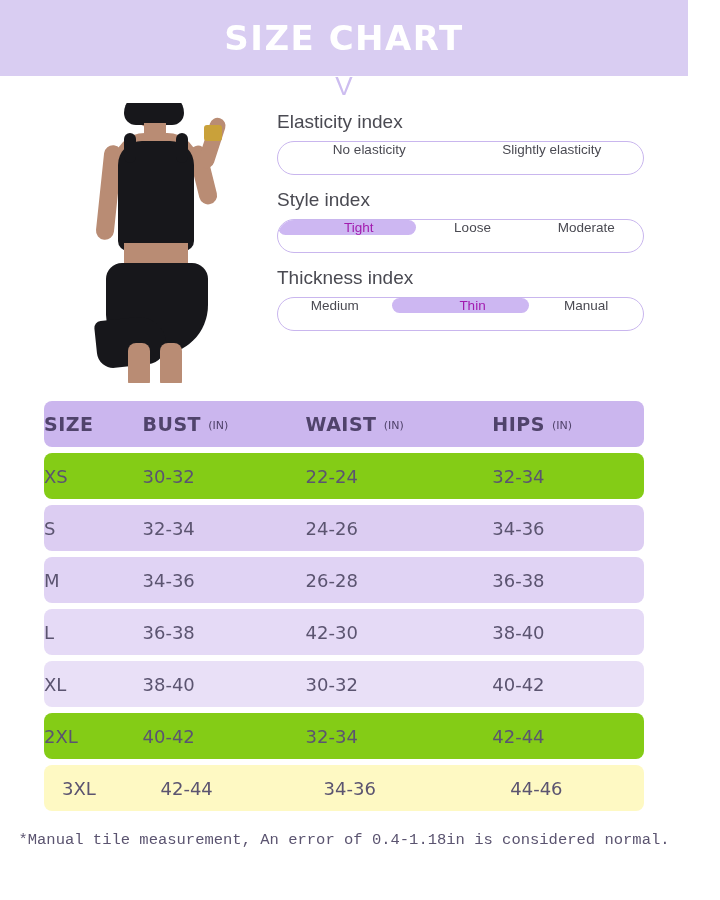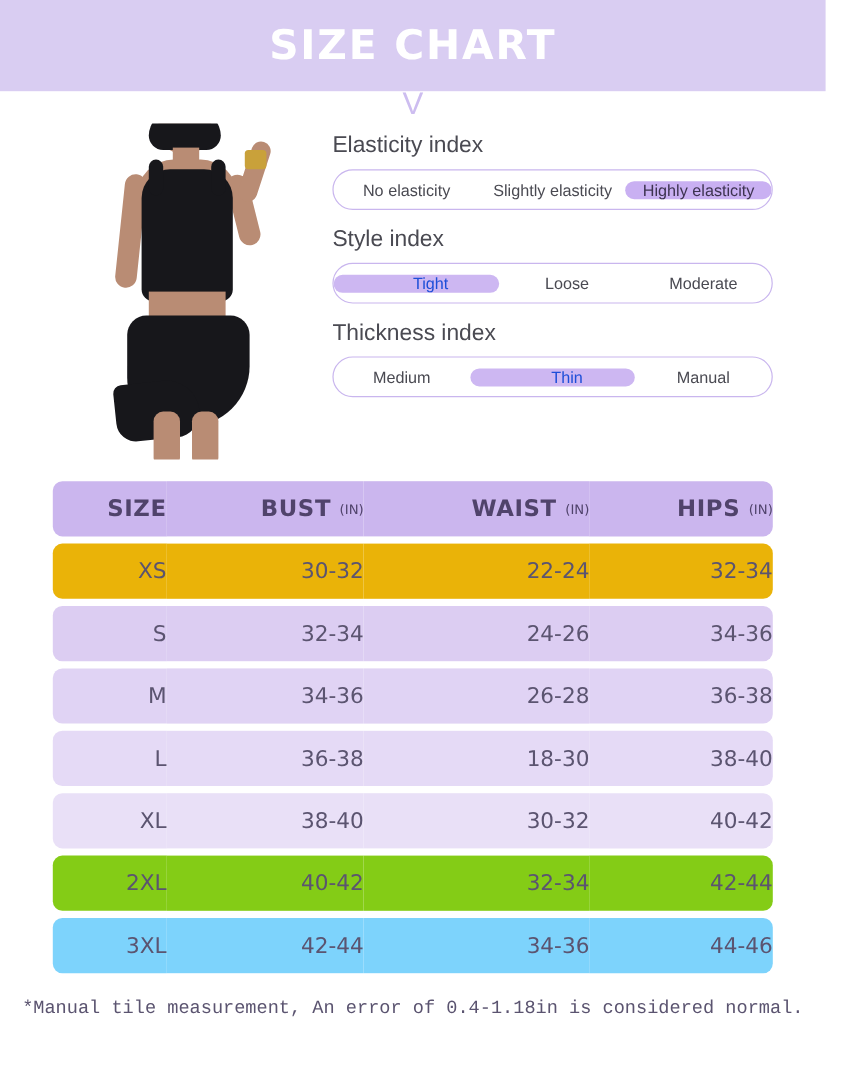--- a/index.html
+++ b/index.html
@@ -68,53 +68,53 @@
     font-size: 19px;
     color: #4a4a52;
     margin-bottom: 8px;
     font-weight: normal;
   }
   .pill-bar {
     border: 1.5px solid #c9b6ee;
     border-radius: 18px;
     height: 34px;
     display: flex;
-    align-items: center;
+    align-items: flex-start;
     overflow: hidden;
     background: #ffffff;
   }
   .pill {
     flex: 1;
     display: flex;
     align-items: center;
     justify-content: center;
     font-size: 13.5px;
     color: #4a4a52;
     border-radius: 18px;
     white-space: nowrap;
   }
   .pill.active {
     background: #c9b0f2;
     color: #3d3350;
   }
   .pill.active-light {
     background: #cdb7f2;
-    color: #1d4ed8;
+    color: #a21caf;
     padding-left: 24px;
   }
 
   
   .table {
     margin: 12px 44px 0 44px;
     border-collapse: separate;
     border-spacing: 0 6px;
     width: calc(100% - 88px);
   }
   .table th, .table td {
-    text-align: right;
+    text-align: left;
     font-family: "DejaVu Sans", sans-serif;
     margin-top: 33px;
   }
   .table thead th {
     background: #cbb6ee;
     color: #50436b;
     font-size: 19px;
     font-weight: bold;
     height: 46px;
     letter-spacing: .5px;
@@ -127,27 +127,27 @@
     vertical-align: middle;
     letter-spacing: 0;
   }
   .table tbody td {
     height: 46px;
     font-size: 18px;
     color: #5b5470;
   }
   .table tbody td:first-child { border-radius: 8px 0 0 8px; }
   .table tbody td:last-child { border-radius: 0 8px 8px 0; }
-  .r0 td { background: #eab308; padding-left: 24px; }
+  .r0 td { background: #84cc16; }
   .r1 td { background: #dccdf2; }
   .r2 td { background: #e0d3f4; }
   .r3 td { background: #e5daf6; }
   .r4 td { background: #e9e0f7; }
   .r5 td { background: #84cc16; }
-  .r6 td { background: #7dd3fc; }
+  .r6 td { background: #fef9c3; padding-left: 18px; }
 
   .footnote {
     margin-top: 14px;
     text-align: center;
     font-size: 15.5px;
     color: #5b5470;
     font-family: Liberation Mono, monospace;
   }
 
   
@@ -201,21 +201,20 @@
       <div class="skin" style="left:116px;top:240px;width:22px;height:46px;border-radius:8px;"></div>
     </div>
 
     <div class="indices">
 
       <div class="index-block">
         <div class="index-title">Elasticity index</div>
         <div class="pill-bar">
           <div class="pill">No elasticity</div>
           <div class="pill">Slightly elasticity</div>
-          <div class="pill active">Highly elasticity</div>
         </div>
       </div>
 
       <div class="index-block">
         <div class="index-title">Style index</div>
         <div class="pill-bar">
           <div class="pill active-light">Tight</div>
           <div class="pill">Loose</div>
           <div class="pill">Moderate</div>
         </div>
@@ -257,21 +256,21 @@
       </tr>
       <tr class="r2">
         <td>M</td>
         <td>34-36</td>
         <td>26-28</td>
         <td>36-38</td>
       </tr>
       <tr class="r3">
         <td>L</td>
         <td>36-38</td>
-        <td>18-30</td>
+        <td>42-30</td>
         <td>38-40</td>
       </tr>
       <tr class="r4">
         <td>XL</td>
         <td>38-40</td>
         <td>30-32</td>
         <td>40-42</td>
       </tr>
       <tr class="r5">
         <td>2XL</td>

